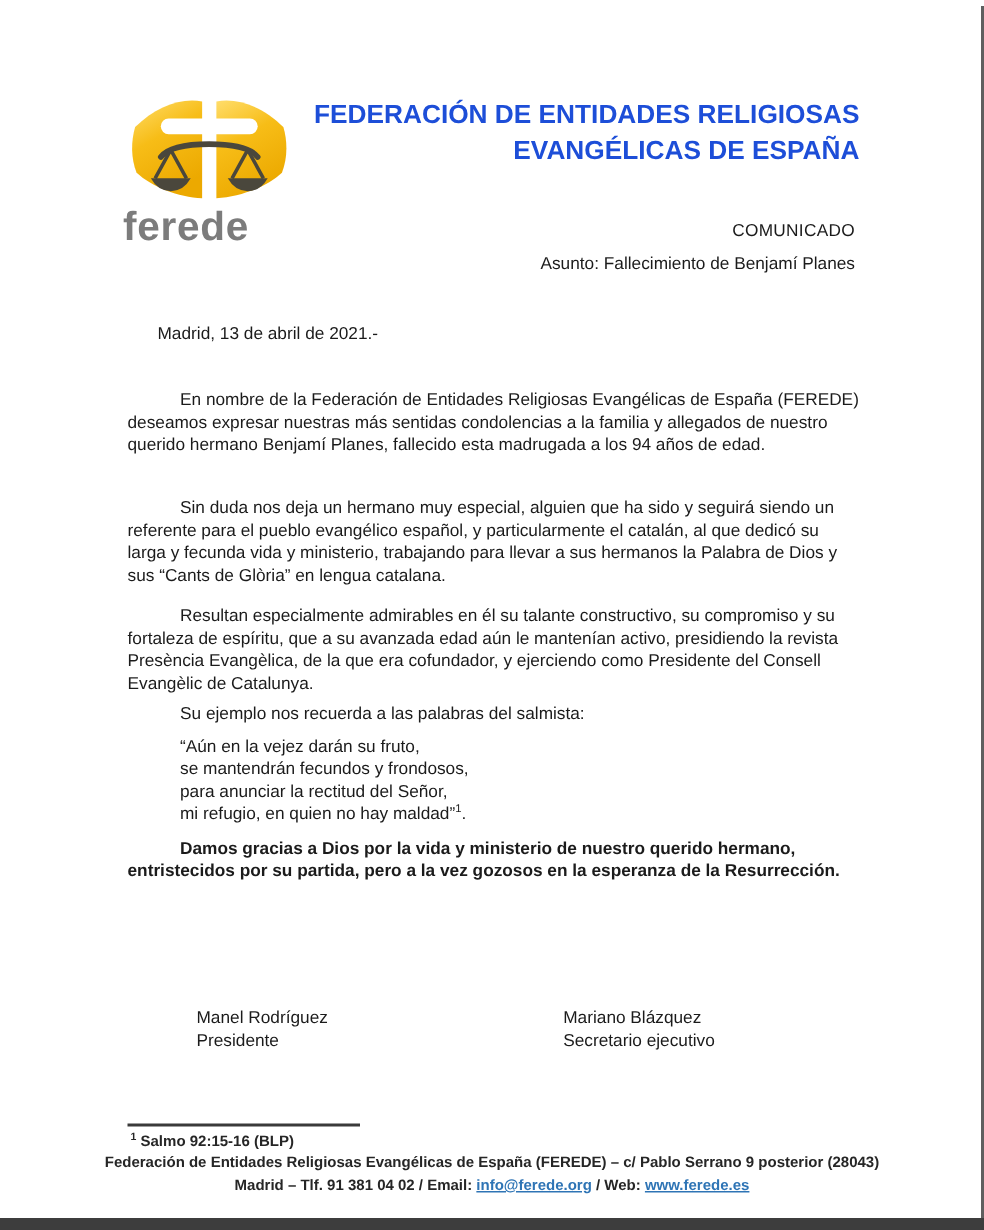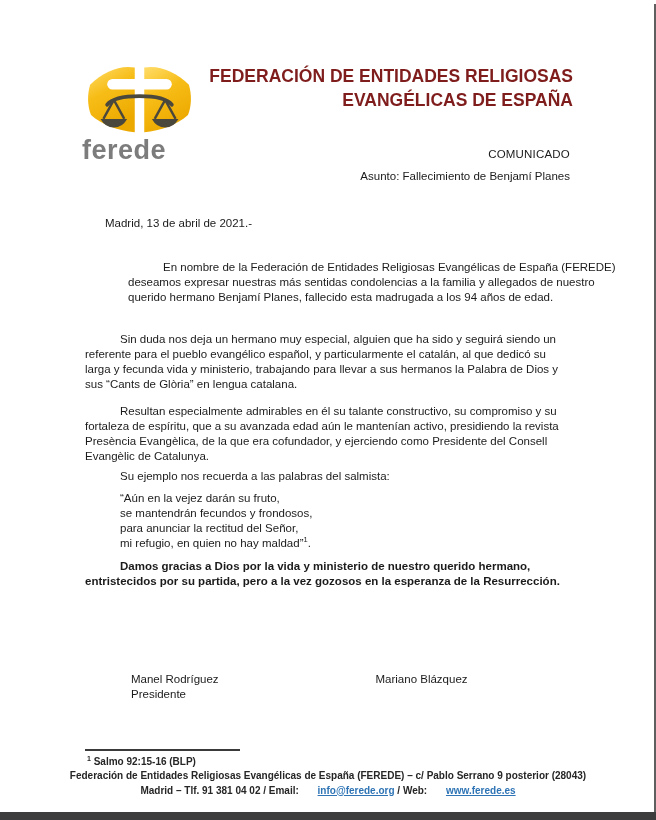--- a/index.html
+++ b/index.html
@@ -17,36 +17,36 @@
 
   
   .logo-wrap{position:absolute;left:82px;top:60px;width:115px;text-align:left;}
   .logo-text{
     font-size:27px;font-weight:bold;color:#7c7c7c;letter-spacing:0.5px;
     margin-top:-3px;line-height:1;
   }
   .org-title{
     position:absolute;top:64px;right:83px;width:400px;
     text-align:right;
-    color:#7f1d1d;font-weight:bold;font-size:17.5px;line-height:24px;
+    color:#1d4ed8;font-weight:bold;font-size:17.5px;line-height:24px;
   }
   .comunicado{
     position:absolute;top:148px;right:86px;
     font-size:11.5px;letter-spacing:0.2px;
   }
   .asunto{
     position:absolute;top:170px;right:86px;
     font-size:11.5px;font-weight:normal;
   }
 
   
   .dateline{position:absolute;left:85px;top:217px;font-size:11.5px;padding-left:20px;}
   .body-block{position:absolute;left:85px;width:489px;font-size:11.5px;line-height:15px;}
   .para{margin:0;text-indent:35px;}
-  #para1{top:260px;margin-left:43px;}
+  #para1{top:260px;}
   #para2{top:332px;}
   #para3{top:404px;}
   #para4{top:469px;}
   .quote{
     position:absolute;left:120px;top:491px;width:420px;
     font-size:11.5px;line-height:15px;
   }
   .quote sup{font-size:7.5px;line-height:0;}
   #closing{top:559px;font-weight:bold;}
 
@@ -56,21 +56,21 @@
   .sig .name{white-space:nowrap;}
 
   
   .footnote-rule{position:absolute;left:85px;top:749px;width:155px;height:2px;background:#3a3a3a;}
   .footnote{position:absolute;left:87px;top:755px;font-size:10px;font-weight:600;color:#262626;}
   .footnote sup{font-size:7px;}
   .footer{
     position:absolute;left:60px;top:769px;width:536px;
     text-align:center;font-size:10px;font-weight:600;line-height:14.5px;color:#262626;
   }
-  .footer a{color:#2e74b5;text-decoration:underline;cursor:pointer;margin-left:16px;}
+  .footer a{color:#2e74b5;text-decoration:underline;cursor:pointer;}
 </style>
 </head>
 <body>
 
 <div class="page">
 
   <div class="logo-wrap">
     <svg width="115" height="76" viewBox="0 0 120 80">
       <defs>
         <linearGradient id="gold" x1="0" y1="0" x2="0.4" y2="1">
@@ -123,20 +123,21 @@
 
   <p class="body-block para" id="closing">Damos gracias a Dios por la vida y ministerio de nuestro querido hermano, entristecidos por su partida, pero a la vez gozosos en la esperanza de la Resurrección.</p>
 
   <div class="signatures">
     <div class="sig">
       <div class="name">Manel Rodríguez</div>
       <div class="role">Presidente</div>
     </div>
     <div class="sig">
       <div class="name">Mariano Blázquez</div>
+      <div class="role">Secretario ejecutivo</div>
     </div>
   </div>
 
   <div class="footnote-rule"></div>
   <div class="footnote"><sup>1</sup><span> Salmo 92:15-16 (BLP)</span></div>
 
   <div class="footer">
     <div>Federación de Entidades Religiosas Evangélicas de España (FEREDE) – c/ Pablo Serrano 9 posterior (28043)</div>
     <div><span>Madrid – Tlf. 91 381 04 02 / Email: </span><a>info@ferede.org</a><span> / Web: </span><a>www.ferede.es</a></div>
   </div>

